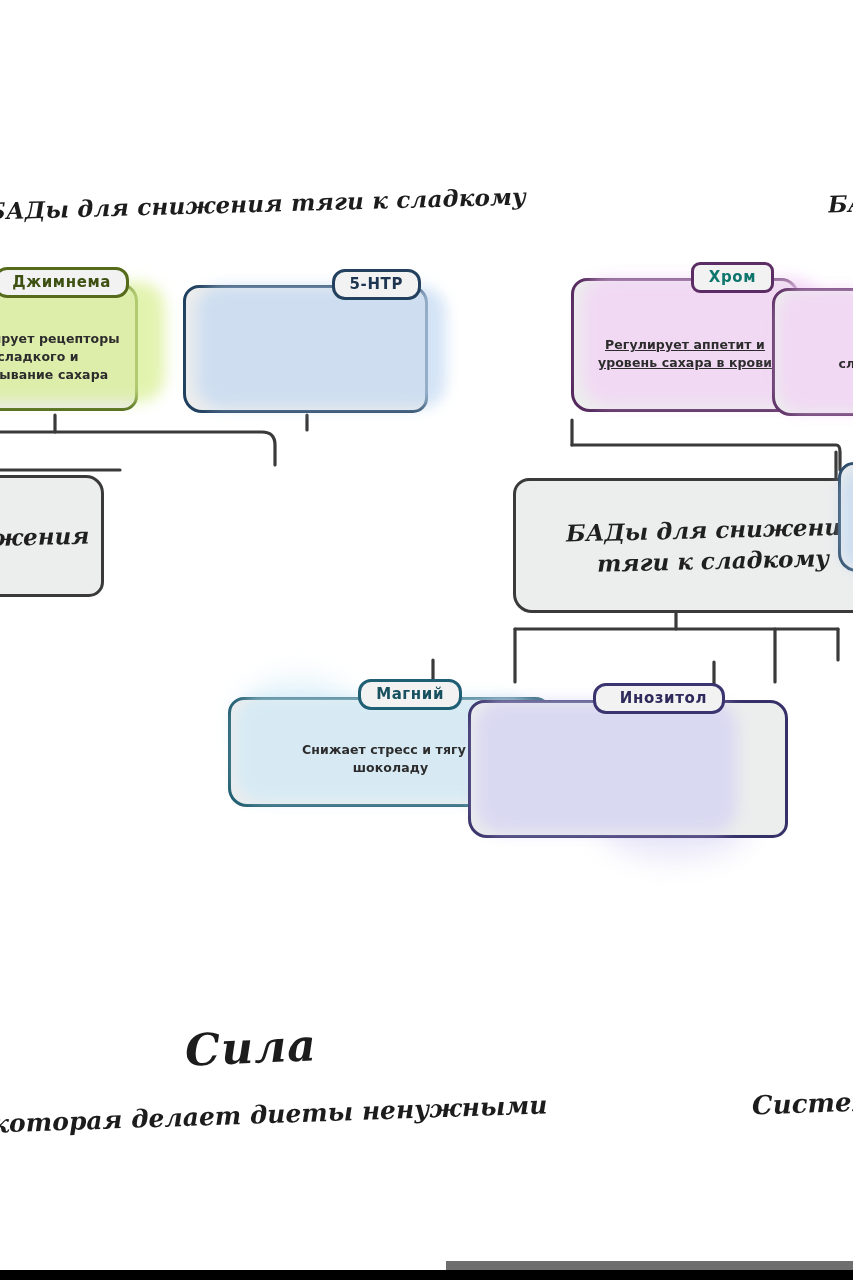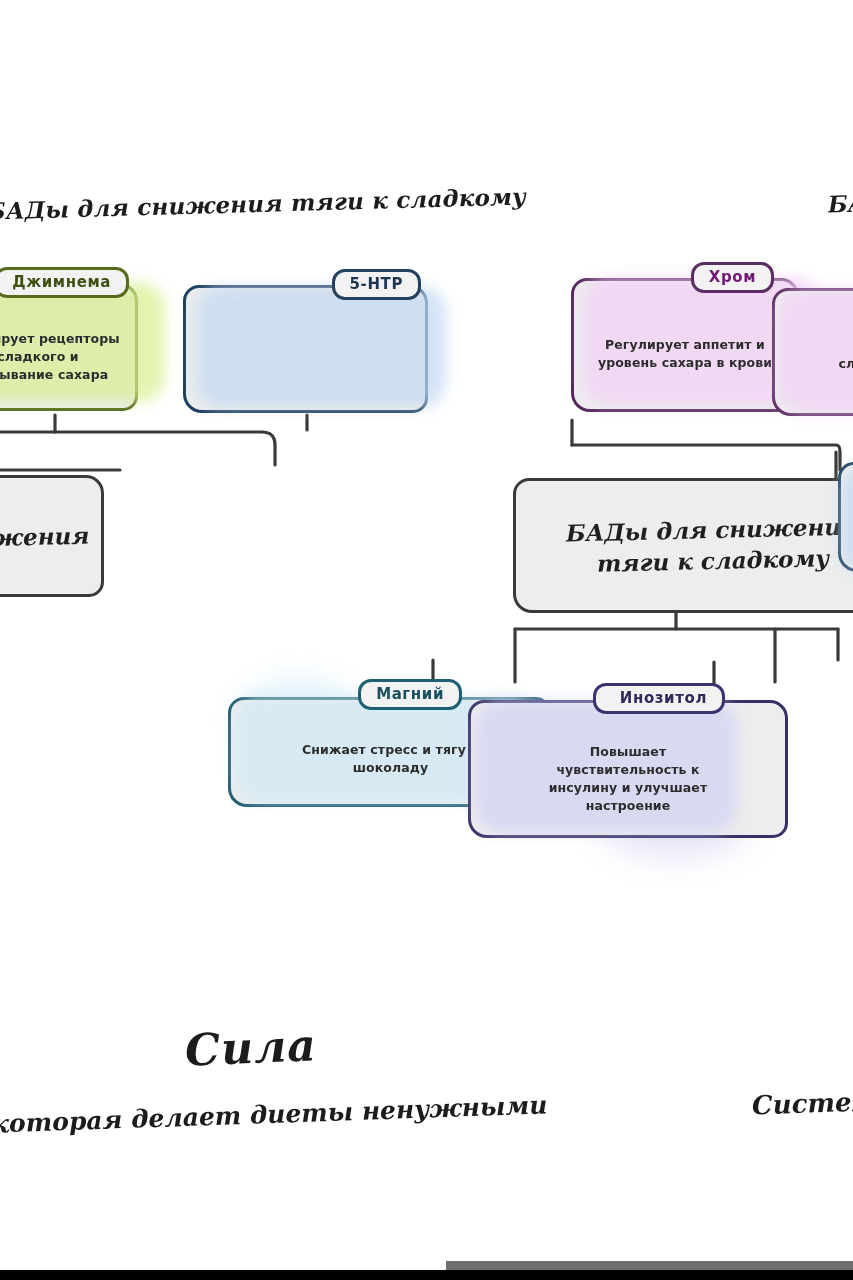--- a/index.html
+++ b/index.html
@@ -90,21 +90,21 @@
 
   
   .tint-green   { background: #d8ef92; }
   .tint-blue    { background: #c3d9f2; }
   .tint-magenta { background: #f3d2f6; }
   .tint-cyan    { background: #cfeaf7; }
   .tint-violet  { background: #d3d2f4; }
 
   .chip-green   { border-color: #556b1b; color: #3e5113; }
   .chip-blue    { border-color: #23415e; color: #1d3550; }
-  .chip-magenta { border-color: #5c2c64; color: #701a75; }
+  .chip-magenta { border-color: #5c2c64; color: #0f766e; border-radius: 9px; }
   .chip-cyan    { border-color: #1f5f73; color: #17505f; }
   .chip-violet  { border-color: #3a3470; color: #2f2a5c; }
 
   .edge-green   { border-color: #4f6a1a; }
   .edge-blue    { border-color: #1f3f5e; }
   .edge-magenta { border-color: #55285d; }
   .edge-cyan    { border-color: #1d5b6e; }
   .edge-violet  { border-color: #363069; }
 
   
@@ -247,21 +247,21 @@
   </div>
 
   <div class="card edge-blue" style="left:183px; top:285px; width:245px; height:128px;">
     <div class="tint tint-blue" style="left:10px; top:-2px; width:250px; height:122px;"></div>
     <div class="chip chip-blue" style="left:auto; right:4px; transform:none;">5-HTP</div>
   </div>
 
   <div class="card edge-magenta" style="left:571px; top:278px; width:228px; height:134px;">
     <div class="tint tint-magenta" style="left:8px; top:-4px; width:238px; height:128px;"></div>
     <div class="chip chip-magenta" style="left:auto; right:22px; transform:none;">Хром</div>
-    <div class="card-desc" style="padding-top:8px; max-width:196px;">Регулирует аппетит и уровень сахара в крови</div>
+    <div class="card-desc" style="padding-top:8px; max-width:196px;text-decoration:underline;">Регулирует аппетит и уровень сахара в крови</div>
   </div>
 
   <div class="card edge-magenta" style="left:772px; top:288px; width:150px; height:128px;">
     <div class="tint tint-magenta" style="left:2px; top:-2px; width:150px; height:124px;"></div>
     <div class="card-desc" style="padding-top:14px;">сл</div>
   </div>
 
   <div class="card" style="left:-106px; top:475px; width:210px; height:122px; padding:10px;">
     <div class="cut-title" style="margin-left:60px;">...жения</div>
   </div>
@@ -277,21 +277,20 @@
 
   <div class="card edge-cyan" style="left:228px; top:697px; width:325px; height:110px;">
     <div class="tint tint-cyan" style="left:4px; top:-4px; width:300px; height:106px;"></div>
     <div class="chip chip-cyan" style="left:auto; right:88px; transform:none; top:-21px;margin-left:46px;">Магний</div>
     <div class="card-desc" style="padding-top:4px; max-width:250px;">Снижает стресс и тягу к шоколаду</div>
   </div>
 
   <div class="card edge-violet" style="left:468px; top:700px; width:320px; height:138px;">
     <div class="tint tint-violet" style="left:4px; top:-2px; width:262px; height:132px;"></div>
     <div class="chip chip-violet" style="left:auto; right:60px; transform:none; top:-20px;padding-left:24px;">Инозитол</div>
-    <div class="card-desc" style="padding-top:10px; max-width:200px;">Повышает чувствительность к инсулину и улучшает настроение</div>
   </div>
 
   <div class="script" id="footer-word">Сила</div>
 
   <div class="script" id="footer-sub">которая делает диеты ненужными</div>
 
   <div class="script" id="footer-word-right">Система</div>
 
   <div id="bottom-bar"></div>
   <div id="bottom-strip"></div>

